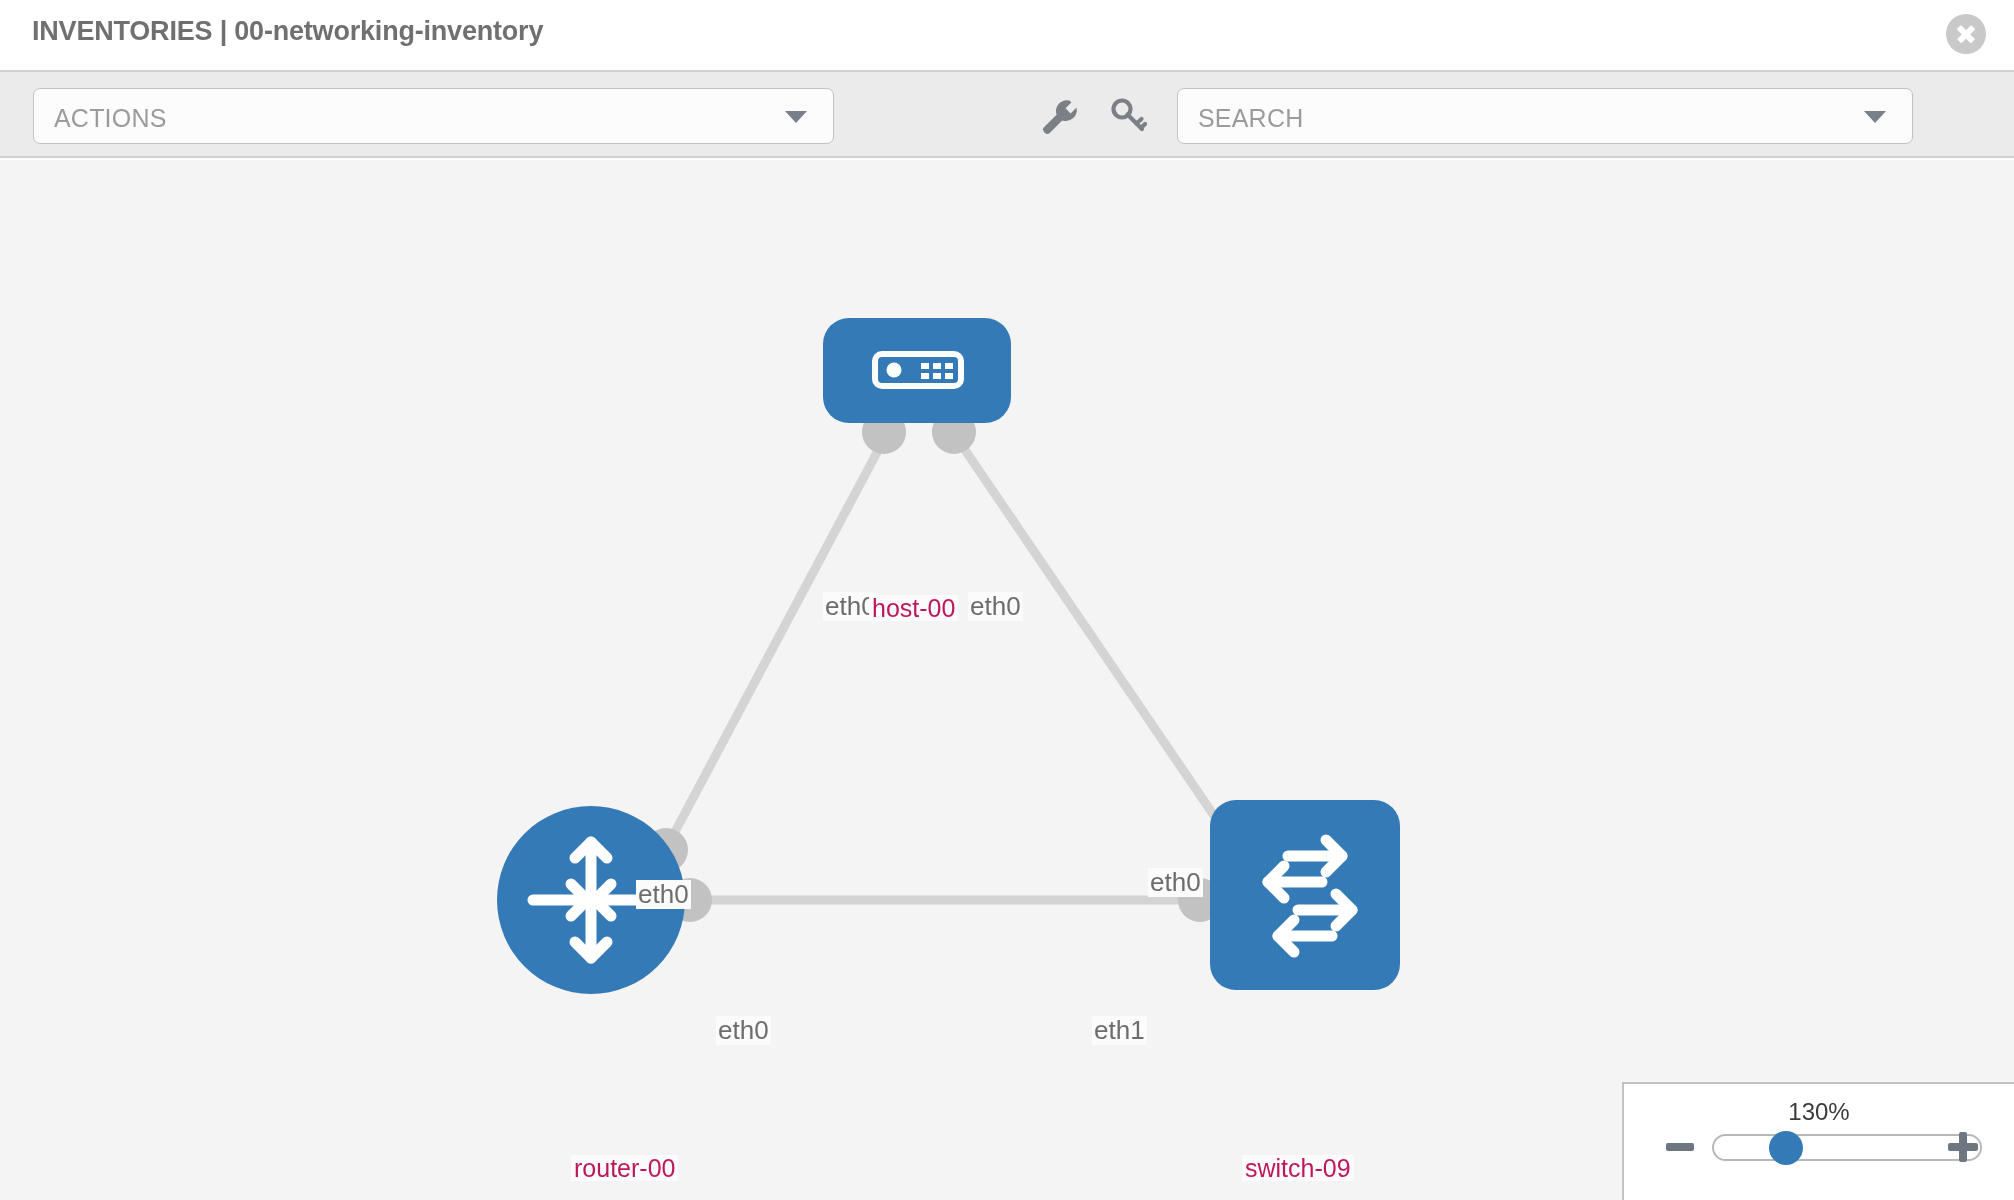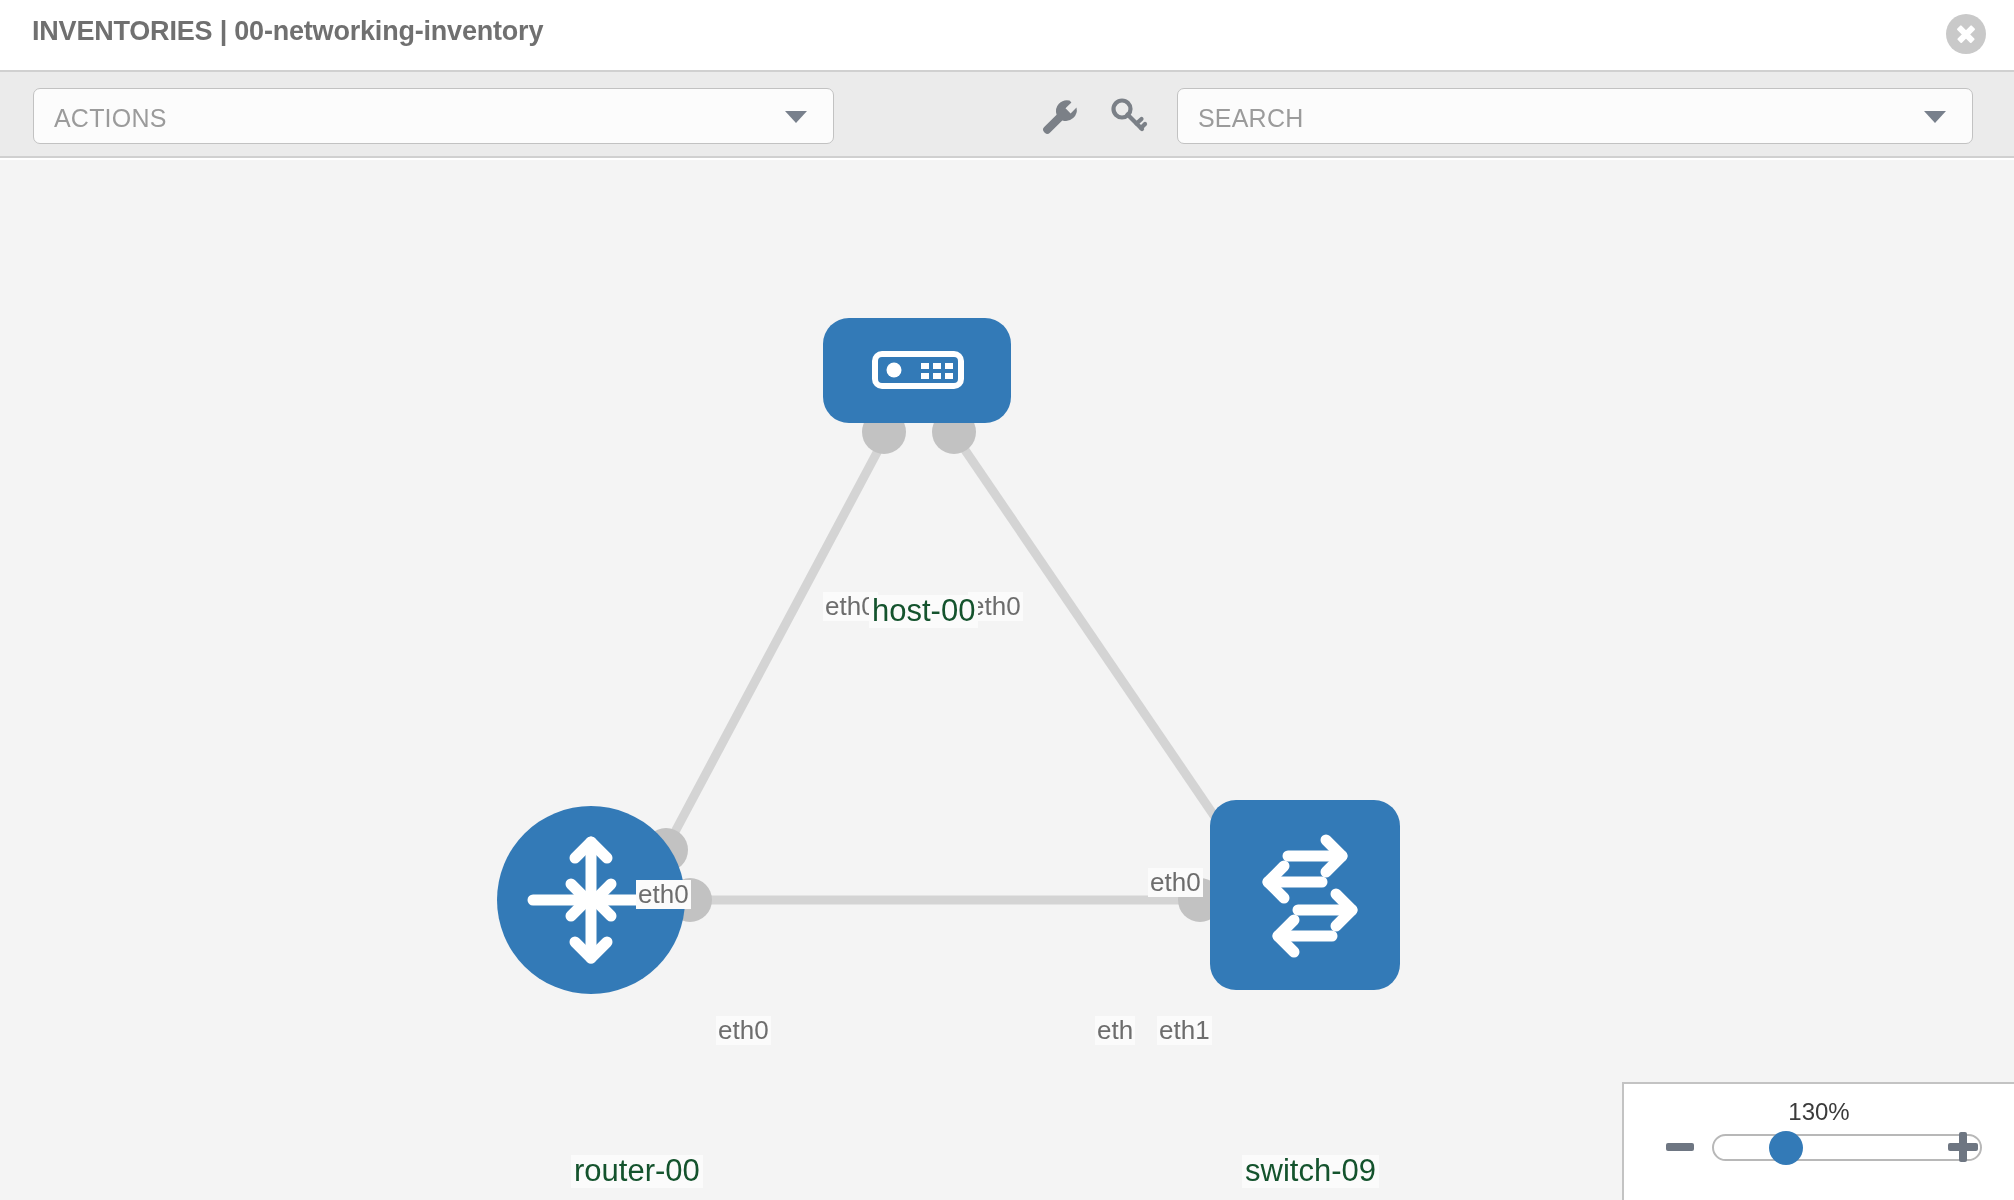--- a/index.html
+++ b/index.html
@@ -57,21 +57,21 @@
     border-left: 11px solid transparent; border-right: 11px solid transparent;
     border-top: 12px solid #78808c;
   }
   .tool-icon {
     position: absolute; top: 22px; width: 44px; height: 44px; cursor: pointer;
   }
   .tool-icon.wrench { left: 1037px; }
   .tool-icon.key    { left: 1106px; }
   .search-box {
     position: absolute; left: 1177px; top: 16px;
-    width: 796px; height: 56px;
+    width: 736px; height: 56px;
     background: #fcfcfc; border: 1.5px solid #c2c2c2; border-radius: 7px;
     cursor: text;
   }
   .search-label {
     position: absolute; left: 20px; top: 15px;
     font-size: 25px; color: #9b9b9b; letter-spacing: 0.2px;
   }
 
   
   .canvas {
@@ -83,21 +83,21 @@
 
   .edge-label {
     position: absolute;
     font-size: 26px; color: #6d6d6d;
     background: #fbfbfb;
     padding: 0 2px; white-space: nowrap;
     line-height: 1.1;
   }
   .node-label {
     position: absolute;
-    font-size: 31px; color: #14532d;
+    font-size: 25px; color: #be185d;
     background: #fbfbfb;
     padding: 0 3px; white-space: nowrap;
     line-height: 1.05;
   }
   .node {
     position: absolute; background: #337ab7;
   }
   .node.host   { left: 823px; top: 158px; width: 188px; height: 105px; border-radius: 26px; }
   .node.router { left: 497px; top: 646px; width: 188px; height: 188px; border-radius: 50%; }
   .node.switch { left: 1210px; top: 640px; width: 190px; height: 190px; border-radius: 26px; }
@@ -245,21 +245,21 @@
         </g>
       </svg>
     </div>
 
     <div class="edge-label" style="left:823px; top:432px;">eth0</div>
     <div class="edge-label" style="left:968px; top:432px;">eth0</div>
     <div class="edge-label" style="left:636px; top:720px;">eth0</div>
     <div class="edge-label" style="left:1148px; top:708px;">eth0</div>
     <div class="edge-label" style="left:716px; top:856px;">eth0</div>
     <div class="edge-label" style="left:1095px; top:856px;">eth</div>
-    <div class="edge-label" style="left:1157px; top:856px;">eth1</div>
+    <div class="edge-label" style="left:1092px; top:856px;">eth1</div>
 
     <div class="node-label" style="left:869px; top:435px;">host-00</div>
     <div class="node-label" style="left:527px; top:995px;margin-left:44px;">router-00</div>
     <div class="node-label" style="left:1242px; top:995px;">switch-09</div>
 
   </div>
 
   <div class="zoom-panel">
     <div class="zoom-pct">130%</div>
     <div class="zoom-minus"></div>

